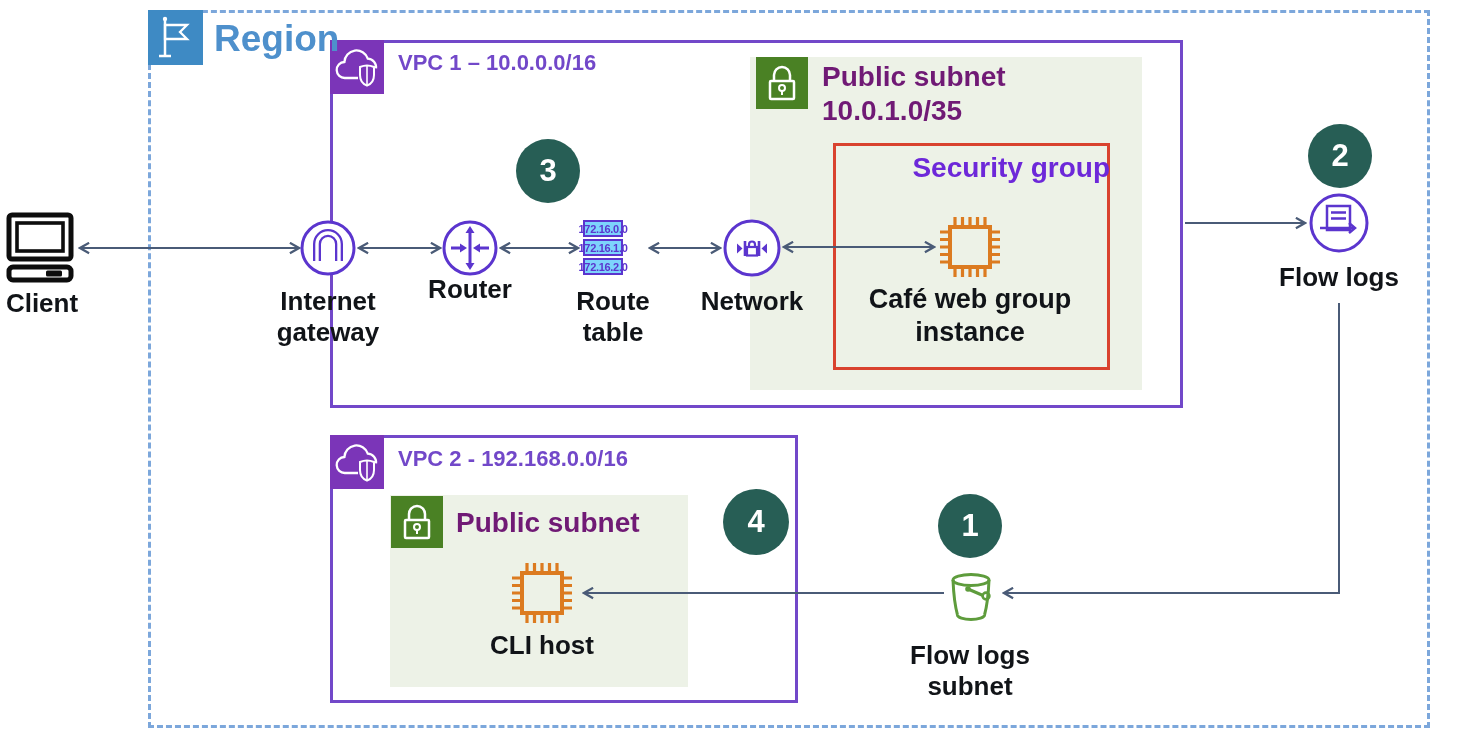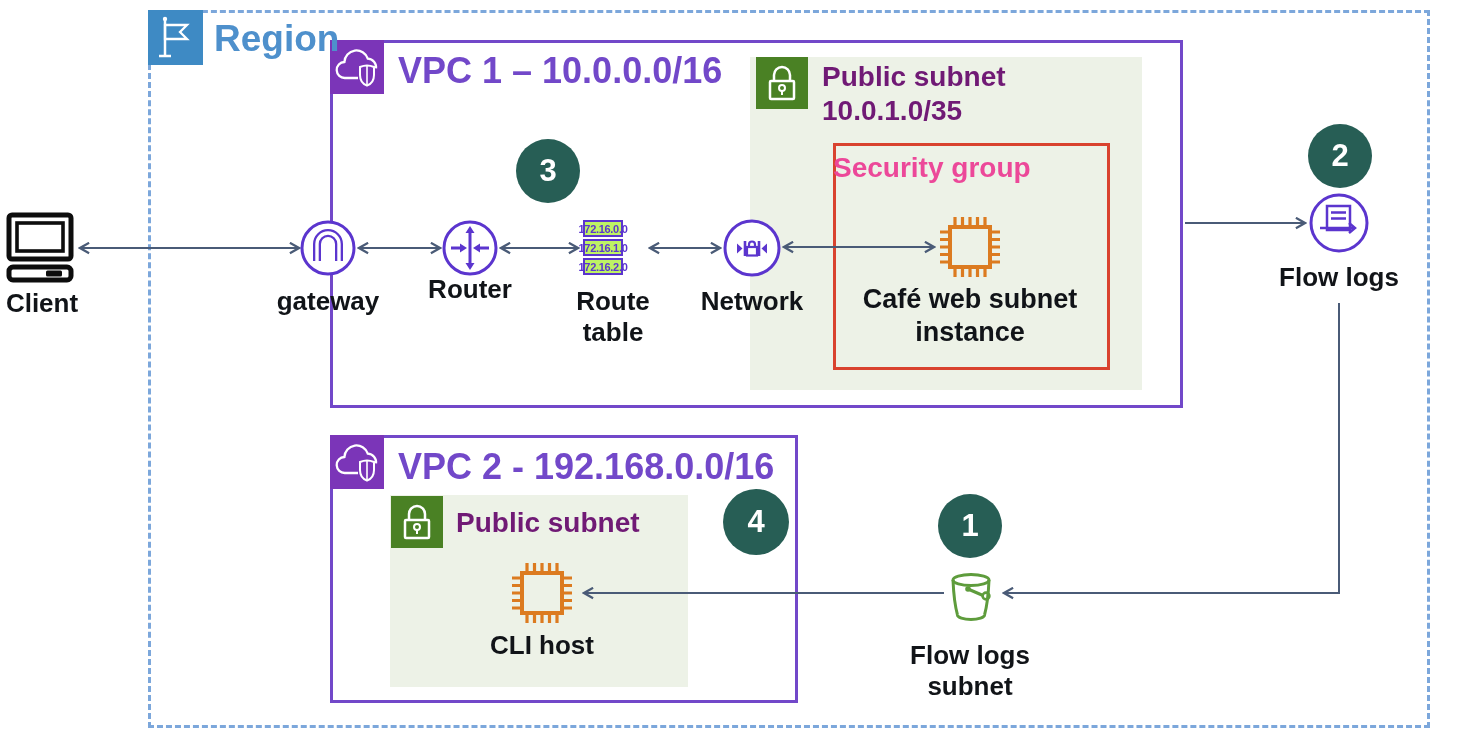--- a/index.html
+++ b/index.html
@@ -6,26 +6,26 @@
   body{width:1458px;height:744px;position:relative;background:#ffffff;
        font-family:"Liberation Sans",sans-serif;overflow:hidden}
   .abs{position:absolute}
   .lbl{font-weight:600;color:#111418;text-align:center;font-size:26px;line-height:31px;white-space:nowrap}
   .region-box{border:3px dashed #7CA7DB}
   .vpc-box{border:3px solid #7248C9}
   .subnet{background:#EDF2E7}
   .sg-box{border:3px solid #D9432F}
   .iconsq{display:flex;align-items:center;justify-content:center}
   .region-title{color:#4E90CC;font-weight:700;font-size:37px;white-space:nowrap}
-  .vpc-title{color:#7248C9;font-weight:700;font-size:36px;white-space:nowrap}
+  .vpc-title{color:#7248C9;font-weight:700;font-size:22px;white-space:nowrap}
   .subnet-title{color:#701a75;font-weight:700;font-size:28px;line-height:34px;white-space:nowrap}
-  .sg-title{color:#ec4899;font-weight:700;font-size:28px;text-align:left;white-space:nowrap}
+  .sg-title{color:#6d28d9;font-weight:700;font-size:28px;text-align:right;white-space:nowrap}
   .badge{width:64px;height:64px;border-radius:50%;background:#275E55;color:#fff;
          font-size:31px;font-weight:700;display:flex;align-items:center;justify-content:center}
-  .rtbox{width:40px;height:17px;background:#bef264;border:2px solid #5B35CE;color:#5B35CE;
+  .rtbox{width:40px;height:17px;background:#7dd3fc;border:2px solid #5B35CE;color:#5B35CE;
          font-size:11px;font-weight:700;display:flex;align-items:center;justify-content:center;
          letter-spacing:-0.3px;margin-bottom:2px;box-sizing:border-box}
 </style>
 </head>
 <body>
 
 <div class="abs region-box" style="left:148px;top:10px;width:1282px;height:718px;box-sizing:border-box"></div>
 
 <div class="abs vpc-box" style="left:330px;top:40px;width:853px;height:368px;box-sizing:border-box"></div>
 
@@ -193,36 +193,37 @@
 
 <div class="abs sg-title" style="left:833px;top:152px;width:277px">Security group</div>
 
 <div class="abs vpc-title" style="left:398px;top:446px">VPC 2 - 192.168.0.0/16</div>
 
 <div class="abs subnet-title" style="left:456px;top:506px">Public subnet</div>
 
 <div class="abs lbl" style="left:-8px;top:288px;width:100px">Client</div>
 
 <div class="abs lbl" style="left:228px;top:286px;width:200px">
+  <div>Internet</div>
   <div>gateway</div>
 </div>
 
 <div class="abs lbl" style="left:370px;top:274px;width:200px">Router</div>
 
 <div class="abs lbl" style="left:513px;top:286px;width:200px">
   <div>Route</div>
   <div>table</div>
 </div>
 
 <div class="abs lbl" style="left:652px;top:286px;width:200px">
   <div>Network</div>
 </div>
 
 <div class="abs lbl" style="left:820px;top:283px;width:300px;font-size:27px;line-height:33px">
-  <div>Café web subnet</div>
+  <div>Café web group</div>
   <div>instance</div>
 </div>
 
 <div class="abs lbl" style="left:1239px;top:262px;width:200px">Flow logs</div>
 
 <div class="abs lbl" style="left:870px;top:640px;width:200px">
   <div>Flow logs</div>
   <div>subnet</div>
 </div>
 

